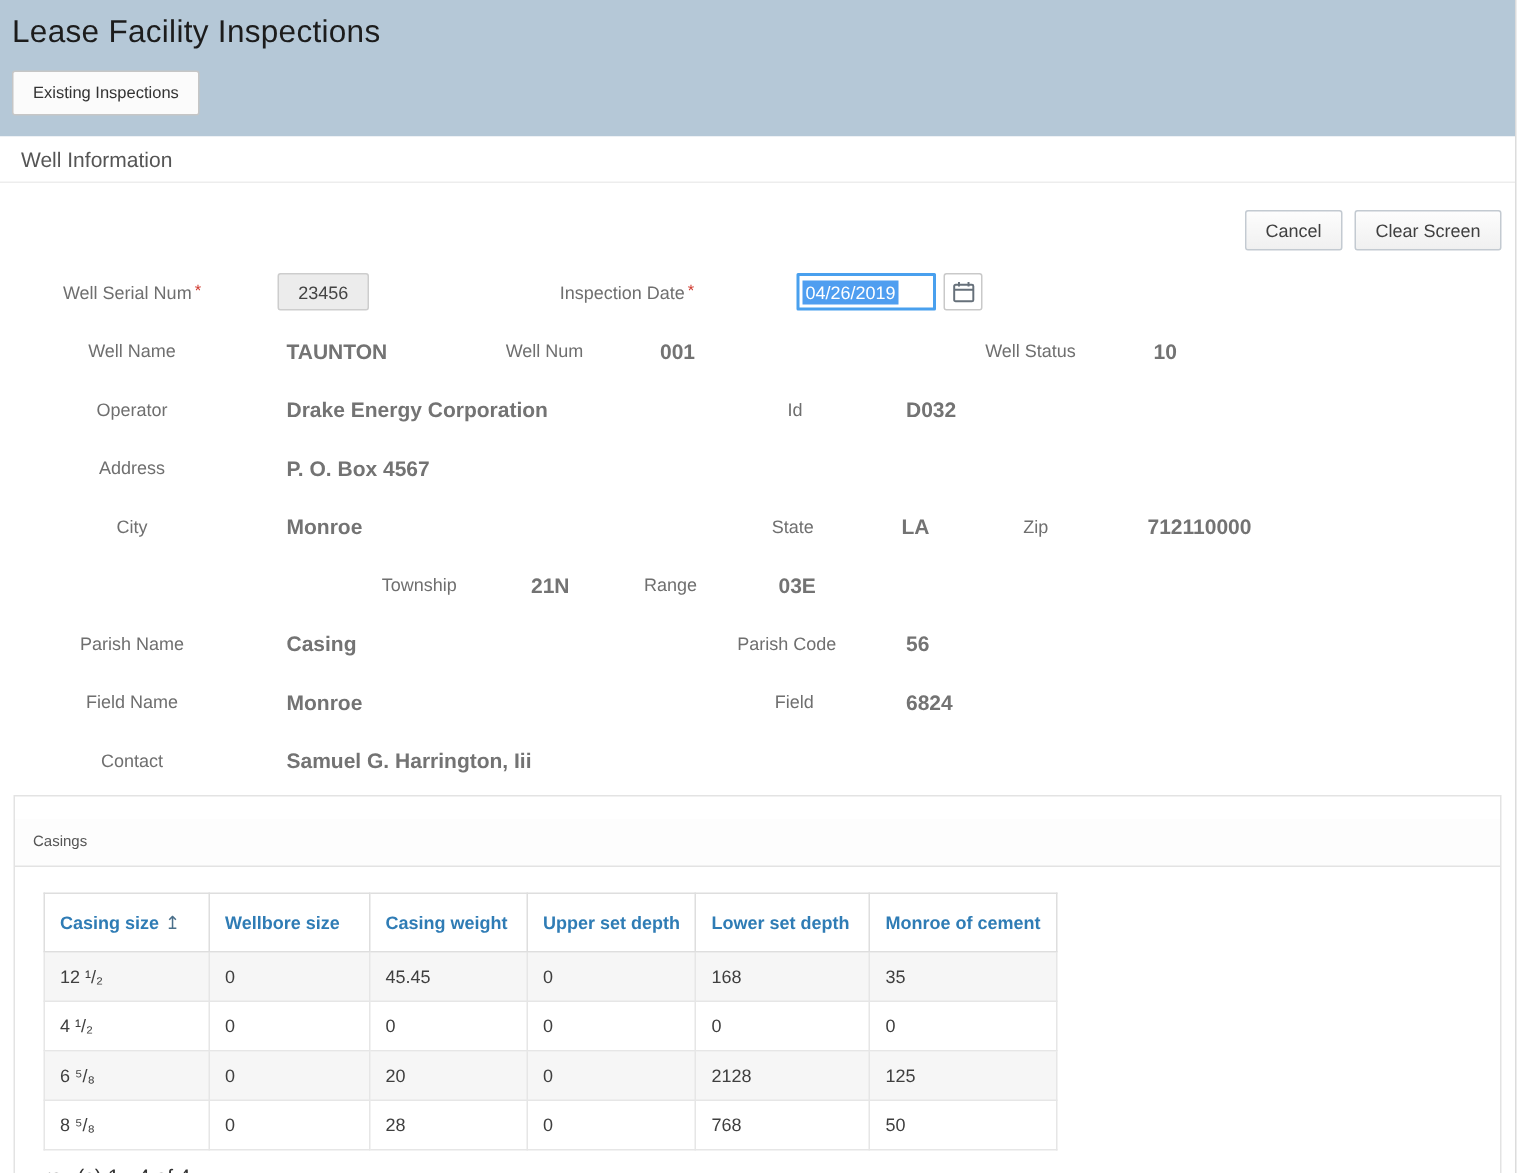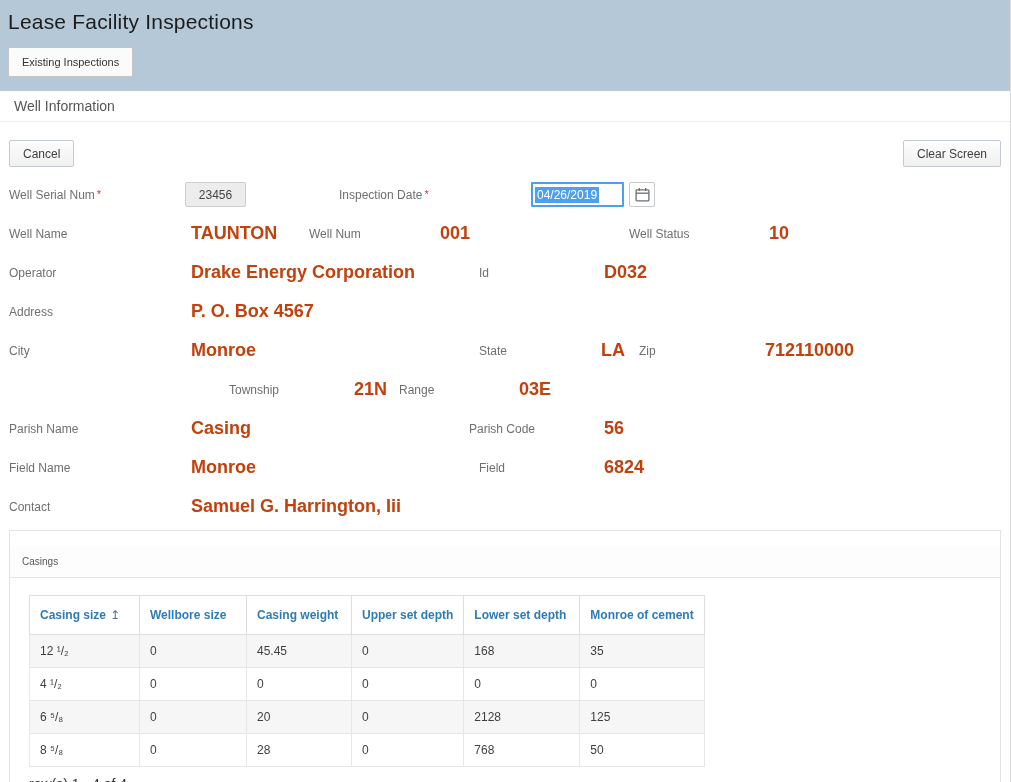--- a/index.html
+++ b/index.html
@@ -10,29 +10,29 @@
     position: relative;
     border-right: 1px solid #dcdcdc;
   }
   .banner { background: var(--banner-bg, #b5c8d7); height: 91px; padding: 10px 0 0 8px; }
   .banner h1 { margin: 0; font-size: 21px; font-weight: 400; color: #1c1c1c; letter-spacing: .2px; }
   .tab { display: inline-block; margin-top: 13px; padding: 8px 13px; background: #fbfbfb;
          border: 1px solid #c6c6c6; border-radius: 2px; font-size: 11px; color: #333; cursor: pointer; }
   .region-bar { height: 31px; line-height: 31px; padding-left: 14px; font-size: 14px; color: #555;
                 border-bottom: 1px solid #ededed; background: #fff; }
   .content { padding: 0 9px; }
-  .btn-row { display: flex; justify-content: space-between; gap: 8px; margin-top: 18px; height: 27px; }
+  .btn-row { display: flex; justify-content: flex-end; gap: 8px; margin-top: 18px; height: 27px; }
   .btn { font-family: inherit; font-size: 12px; color: #404040; background: linear-gradient(#fdfdfd, #f0f0f0);
          border: 1px solid #c3cad1; border-radius: 2px; padding: 0 13px; height: 27px; cursor: pointer; }
   .form { margin-top: 8px; }
   .form-row { position: relative; height: 39px; }
   .fld { position: absolute; top: 0; height: 100%; display: flex; align-items: center; }
-  .lbl { font-size: 12px; color: #6f6f6f; text-align: left; flex-shrink: 0; }
+  .lbl { font-size: 12px; color: #6f6f6f; text-align: center; flex-shrink: 0; }
   .req { color: var(--required-red, #d0392e); font-size: 11px; vertical-align: top; margin-left: 2px; }
-  .val { font-size: 18px; font-weight: bold; color: #c2410c; margin-left: 24px; white-space: nowrap; }
+  .val { font-size: 14px; font-weight: bold; color: #737373; margin-left: 24px; white-space: nowrap; }
   .ro-input { width: 61px; height: 25px; margin-left: 18px; background: #ececec; border: 1px solid #cdcdcd;
               border-radius: 2px; text-align: center; font-size: 12px; color: #444; font-family: inherit; }
   .date-wrap { display: flex; align-items: center; margin-left: 34px; }
   .date-input { width: 93px; height: 25px; border: 2px solid #49a0ee; border-radius: 1px; background: #fff;
                 display: flex; align-items: center; padding-left: 2px; cursor: text; }
   .date-input .sel { background: var(--selection-bg, #4f9ef0); color: #fff; font-size: 12px; padding: 1px 2px; }
   .cal-btn { width: 26px; height: 25px; margin-left: 5px; background: #fff; border: 1px solid #c9c9c9;
              border-radius: 2px; display: flex; align-items: center; justify-content: center; cursor: pointer; padding: 0; }
   .casings-region { margin-top: 4px; border: 1px solid #e3e3e3; min-height: 246px; }
   .casings-header { height: 32px; line-height: 32px; padding-left: 12px; font-size: 10px; color: #555;

